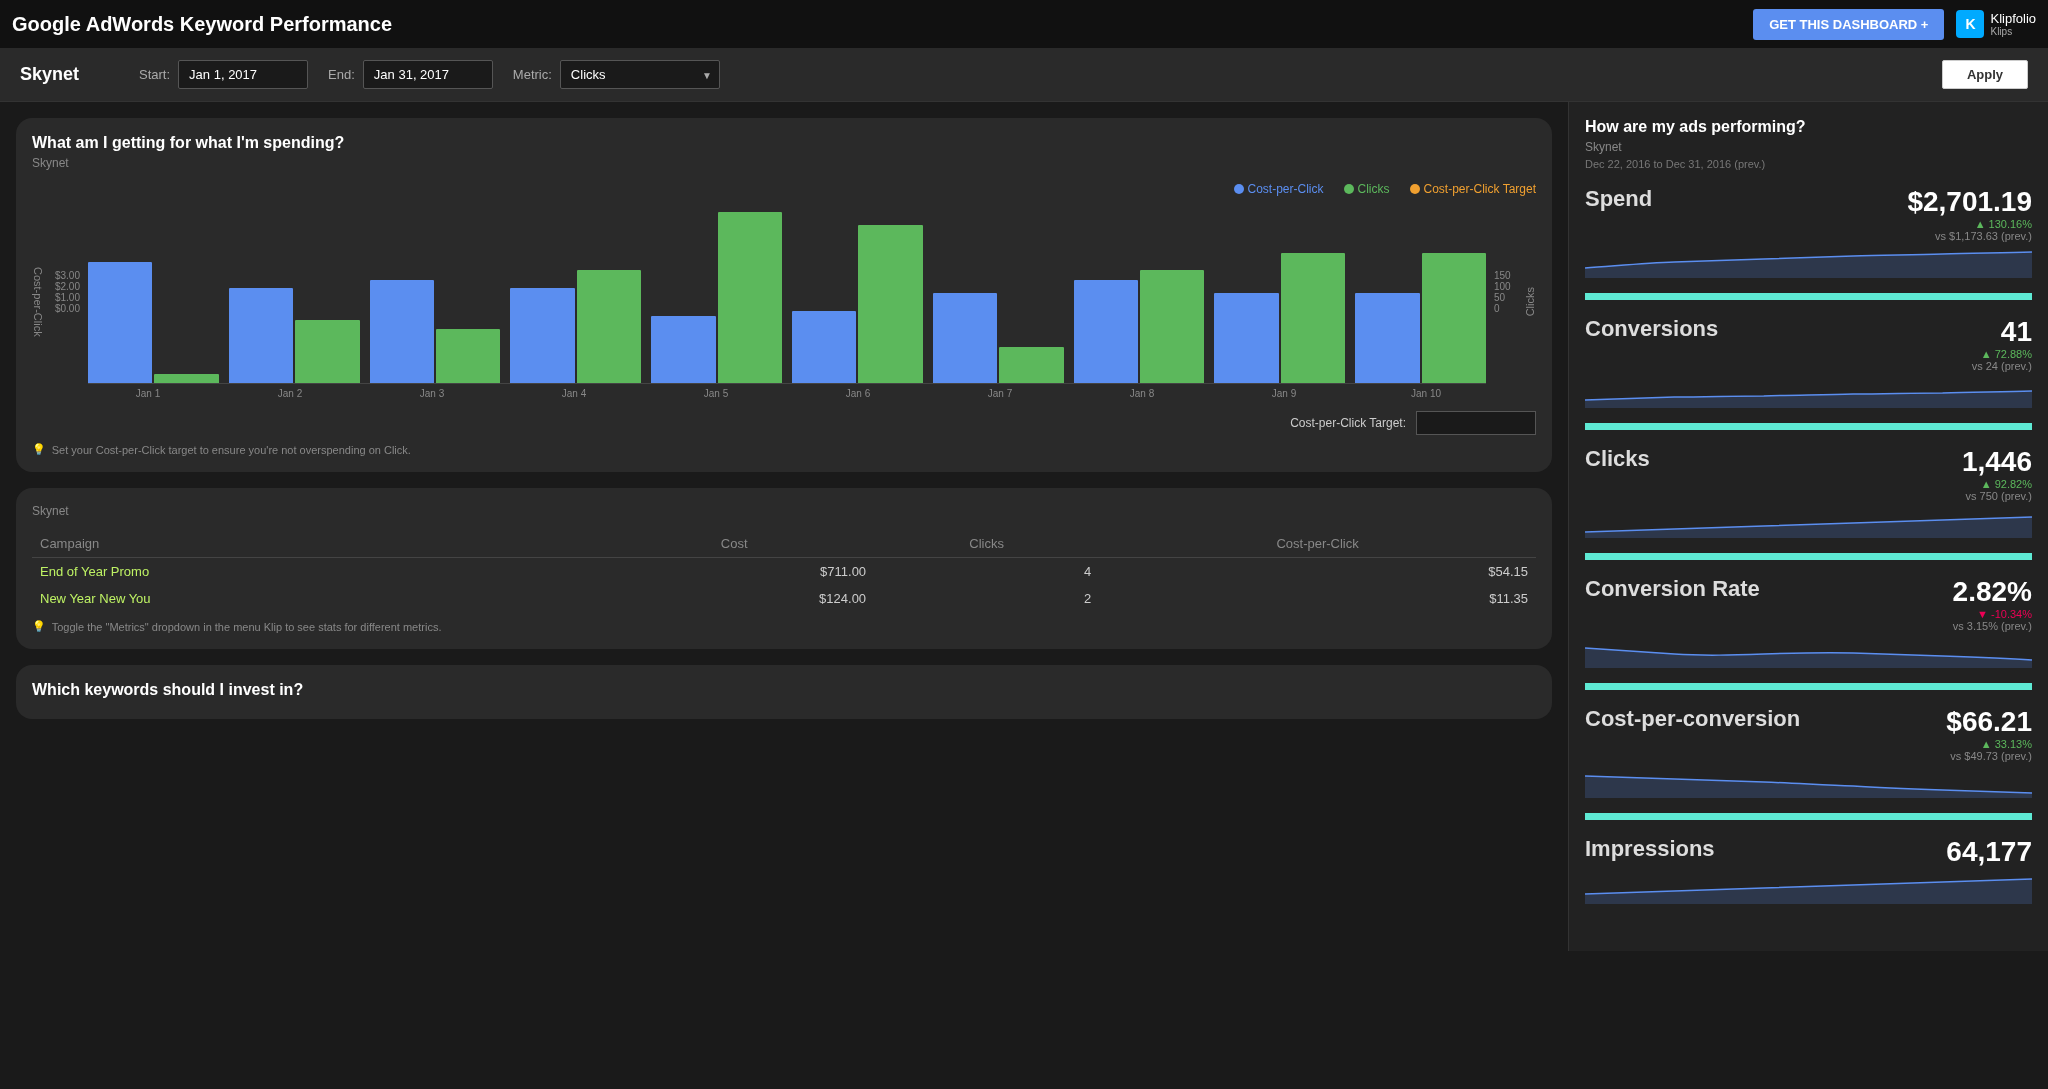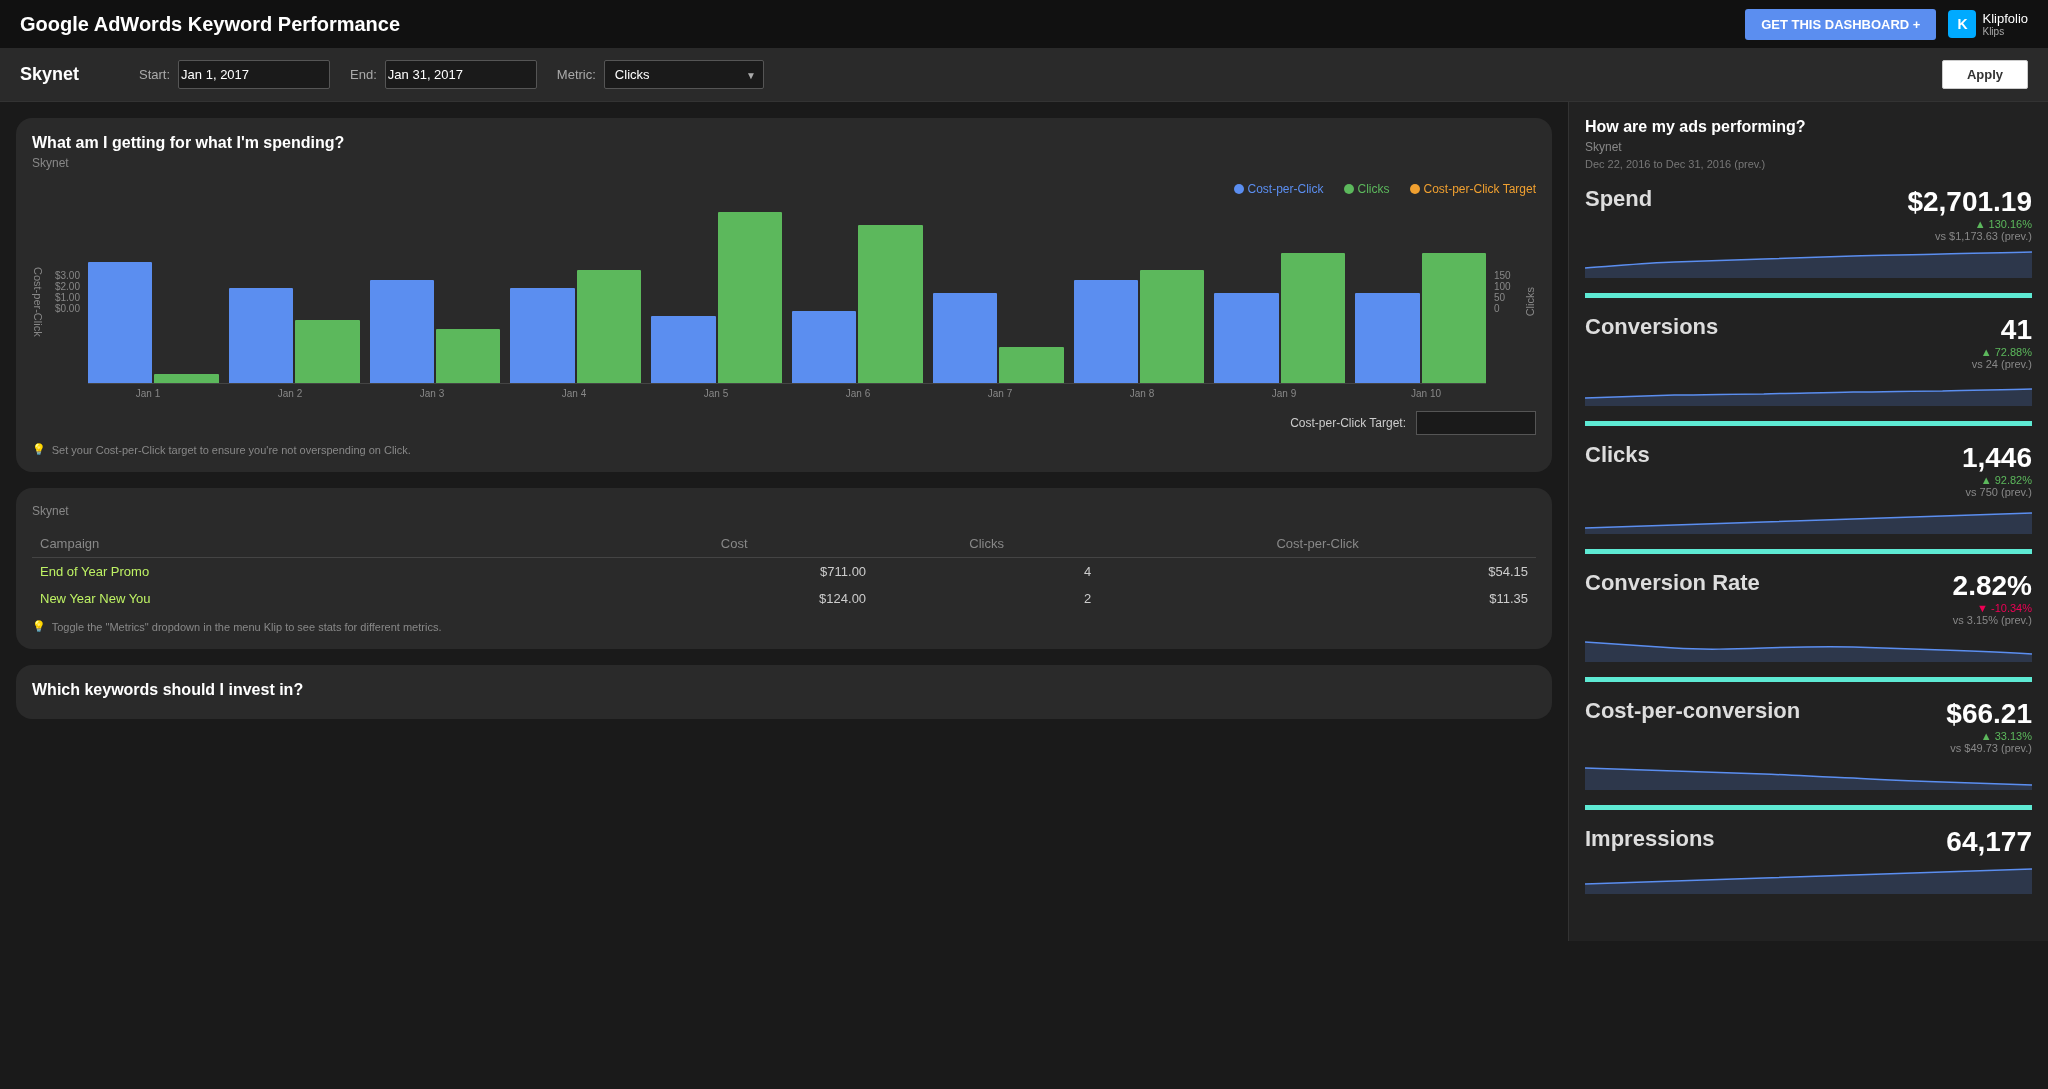--- a/index.html
+++ b/index.html
@@ -1,31 +1,31 @@
 <!DOCTYPE html>
 <html><head>
   <meta charset="utf-8">
   <style>
     * { box-sizing: border-box; margin: 0; padding: 0; }
     body { background: #1a1a1a; color: #fff; font-family: 'Arial', sans-serif; font-size: 13px; overflow-x: hidden; }
 
     
-    .top-bar { background: #111; display: flex; align-items: center; justify-content: space-between; padding: 10px 20px; height: 48px; }
+    .top-bar { background: #111; display: flex; align-items: center; justify-content: space-between; padding: 10px 12px; height: 48px; }
     .top-bar-title { font-size: 20px; font-weight: bold; color: #fff; }
     .top-bar-right { display: flex; align-items: center; gap: 12px; }
     .get-dashboard-btn { background: #5b8ef0; color: #fff; border: none; padding: 8px 16px; font-size: 13px; font-weight: bold; cursor: pointer; border-radius: 3px; }
     .klipfolio-logo { display: flex; align-items: center; gap: 6px; color: #fff; font-size: 13px; }
     .klipfolio-icon { width: 28px; height: 28px; background: #00aaff; border-radius: 4px; display: flex; align-items: center; justify-content: center; font-weight: bold; font-size: 14px; }
 
     
     .filter-bar { background: #2a2a2a; display: flex; align-items: center; padding: 12px 20px; gap: 20px; border-bottom: 1px solid #333; }
     .filter-label { color: #aaa; font-size: 13px; }
     .filter-bar-title { font-size: 18px; font-weight: bold; color: #fff; flex: 0 0 auto; margin-right: 40px; }
     .filter-group { display: flex; align-items: center; gap: 8px; }
-    .filter-input { background: #1a1a1a; border: 1px solid #555; color: #fff; padding: 6px 2px; font-size: 13px; border-radius: 2px; width: 152px; }
+    .filter-input { background: #1a1a1a; border: 1px solid #555; color: #fff; padding: 6px 10px; font-size: 13px; border-radius: 2px; width: 130px; }
     .metric-select { background: #1a1a1a; border: 1px solid #555; color: #fff; padding: 6px 10px; font-size: 13px; border-radius: 2px; width: 160px; appearance: none; cursor: pointer; }
     .select-wrapper { position: relative; }
     .select-wrapper::after { content: '▼'; position: absolute; right: 8px; top: 50%; transform: translateY(-50%); color: #aaa; font-size: 10px; pointer-events: none; }
     .apply-btn { background: #fff; color: #333; border: 1px solid #ccc; padding: 6px 24px; font-size: 13px; font-weight: bold; cursor: pointer; border-radius: 2px; margin-left: auto; }
 
     
     .main-layout { display: flex; gap: 0; }
     .left-panel { flex: 1; padding: 16px; display: flex; flex-direction: column; gap: 16px; }
     .right-panel { width: 480px; background: #222; padding: 16px; border-left: 1px solid #333; }
 
@@ -62,21 +62,21 @@
     th.right { text-align: center; }
     td { padding: 6px 8px; color: #ccc; }
     td.right { text-align: right; }
     td.link { color: #bef264; cursor: pointer; }
 
     
     .right-panel-title { font-size: 16px; font-weight: bold; color: #fff; margin-bottom: 4px; }
     .right-panel-subtitle { color: #888; font-size: 12px; margin-bottom: 4px; }
     .right-panel-date { color: #777; font-size: 11px; margin-bottom: 16px; }
 
-    .metric-row { margin-bottom: 16px; border-bottom: 5px solid #5eead4; padding-bottom: 12px; }
+    .metric-row { margin-bottom: 16px; border-bottom: 7px solid #5eead4; padding-bottom: 12px; }
     .metric-row:last-child { border-bottom: none; }
     .metric-header { display: flex; justify-content: space-between; align-items: flex-start; margin-bottom: 6px; }
     .metric-name { font-size: 22px; font-weight: bold; color: #ddd; }
     .metric-value { font-size: 28px; font-weight: bold; color: #fff; text-align: right; }
     .metric-change { font-size: 11px; text-align: right; }
     .metric-prev { color: #888; font-size: 11px; }
     .sparkline { height: 30px; width: 100%; }
 
     svg.sparkline path { fill: none; stroke: #5b8ef0; stroke-width: 1.5; }
     svg.sparkline .fill { fill: rgba(91, 142, 240, 0.2); stroke: none; }

